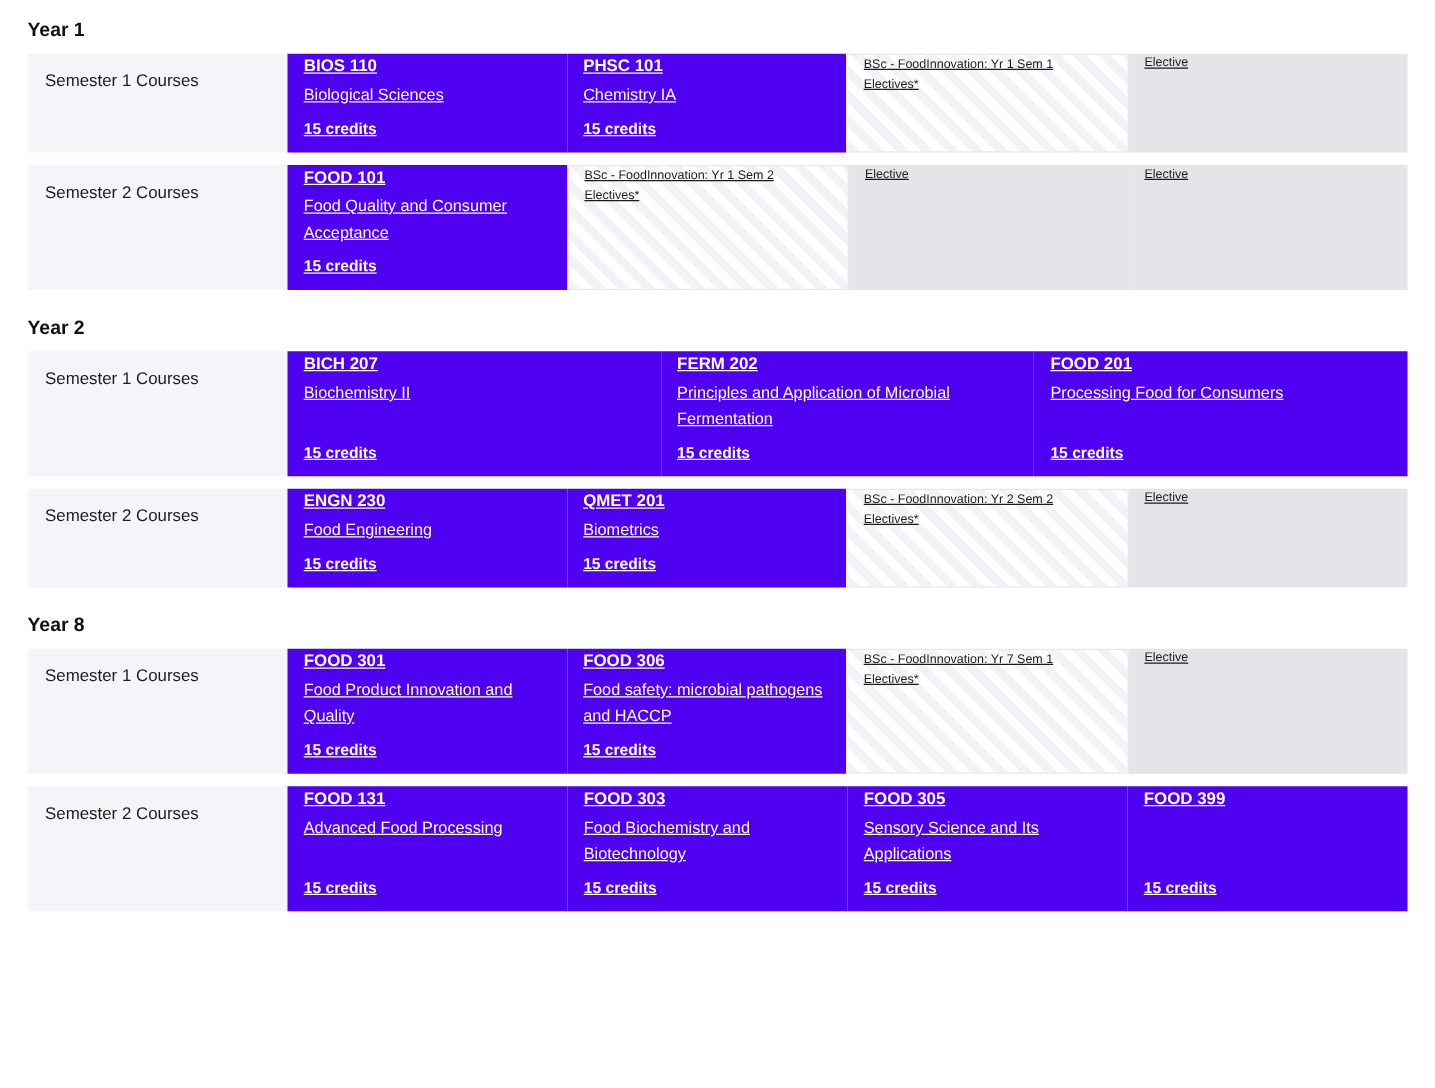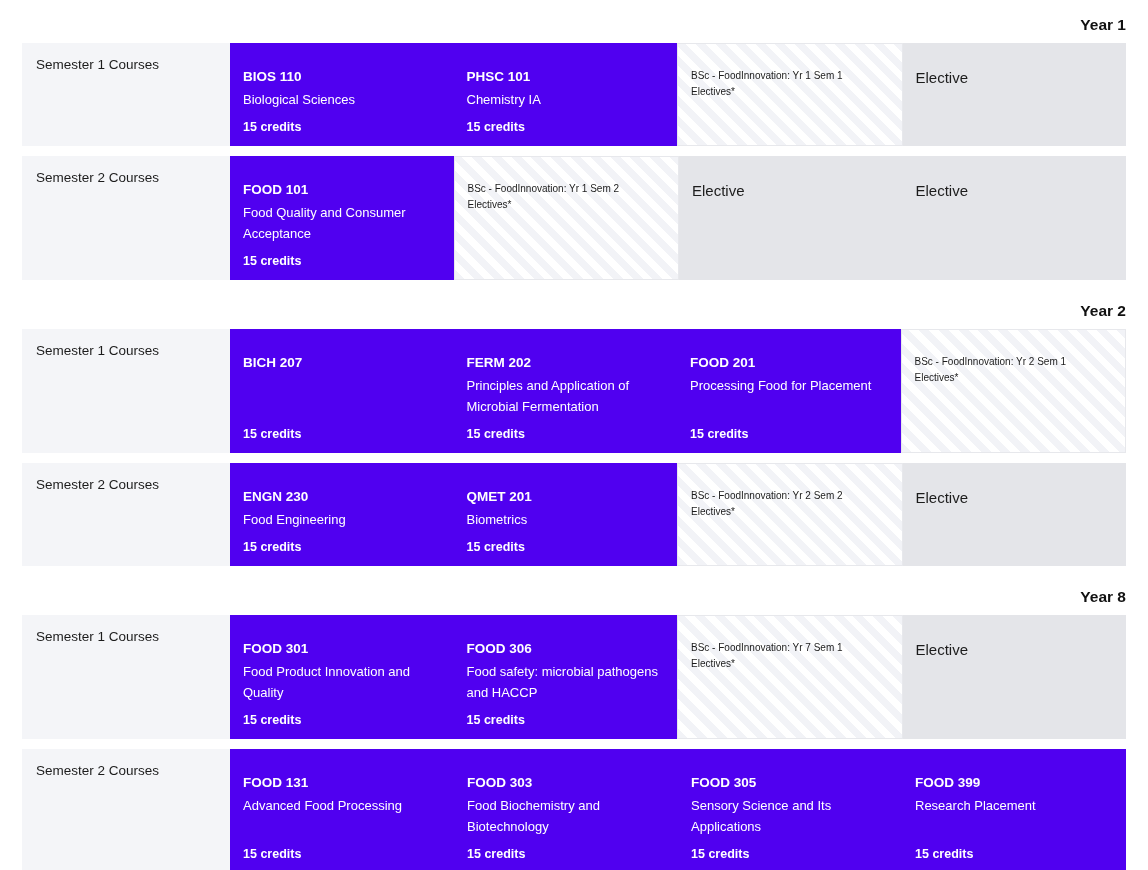--- a/index.html
+++ b/index.html
@@ -23,21 +23,20 @@
     font-weight: bold;
     letter-spacing: -0.1px;
     color: #111111;
     margin: 0 0 24px 0;
   }
   .year-heading {
     font-size: 15.5px;
     font-weight: bold;
     color: #111111;
     margin: 0 0 9px 0;
-    text-align: right;
   }
   .year-block {
     margin-bottom: 22px;
   }
   .sem-row {
     display: flex;
     gap: 0;
     margin-bottom: 10px;
   }
   .cell {
@@ -47,23 +46,24 @@
   
   .cell.label-cell {
     flex: 0 0 208px;
     background: #f4f5f8;
     padding: 14px 14px 14px 14px;
     font-size: 13.5px;
     color: #1c1c1c;
   }
   .cell.course-cell {
     flex: 1 1 0;
-    padding: 24px 13px 12px 13px;
+    padding: 0 13px 12px 13px;
     display: flex;
     flex-direction: column;
+    text-decoration: underline;
   }
   .cell.compulsory {
     background: #5000f0;
     color: #ffffff;
   }
   .cell.elective {
     background: #e4e5e9;
     color: #1c1c1c;
   }
   .cell.choose {
@@ -93,21 +93,21 @@
     font-size: 12.5px;
     font-weight: bold;
     margin-top: auto;
     padding-top: 10px;
   }
   .choose-text {
     font-size: 10px;
     line-height: 1.62;
   }
   .elective-text {
-    font-size: 15px;
+    font-size: 10px;
     line-height: 1.5;
   }
 </style>
 </head>
 <body>
 
 <div class="page">
 
 
   <div id="years-container">
@@ -149,34 +149,32 @@
             <div class="elective-text">Elective</div>
           </div>
         </div>
       </div>
       <div class="year-block">
         <div class="year-heading">Year 2</div>
         <div class="sem-row">
           <div class="cell label-cell">Semester 1 Courses</div>
           <div class="cell course-cell compulsory">
             <div class="course-code">BICH 207</div>
+            <div class="course-title">Biochemistry II</div>
             <div class="course-credits">15 credits</div>
           </div>
           <div class="cell course-cell compulsory">
             <div class="course-code">FERM 202</div>
             <div class="course-title">Principles and Application of Microbial Fermentation</div>
             <div class="course-credits">15 credits</div>
           </div>
           <div class="cell course-cell compulsory">
             <div class="course-code">FOOD 201</div>
-            <div class="course-title">Processing Food for Placement</div>
-            <div class="course-credits">15 credits</div>
-          </div>
-          <div class="cell course-cell choose">
-            <div class="choose-text">BSc - FoodInnovation: Yr 2 Sem 1 Electives*</div>
+            <div class="course-title">Processing Food for Consumers</div>
+            <div class="course-credits">15 credits</div>
           </div>
         </div>
         <div class="sem-row">
           <div class="cell label-cell">Semester 2 Courses</div>
           <div class="cell course-cell compulsory">
             <div class="course-code">ENGN 230</div>
             <div class="course-title">Food Engineering</div>
             <div class="course-credits">15 credits</div>
           </div>
           <div class="cell course-cell compulsory">
@@ -225,20 +223,19 @@
             <div class="course-title">Food Biochemistry and Biotechnology</div>
             <div class="course-credits">15 credits</div>
           </div>
           <div class="cell course-cell compulsory">
             <div class="course-code">FOOD 305</div>
             <div class="course-title">Sensory Science and Its Applications</div>
             <div class="course-credits">15 credits</div>
           </div>
           <div class="cell course-cell compulsory">
             <div class="course-code">FOOD 399</div>
-            <div class="course-title">Research Placement</div>
             <div class="course-credits">15 credits</div>
           </div>
         </div>
       </div>
     </div>
 
 </div>
 
 </body></html>

